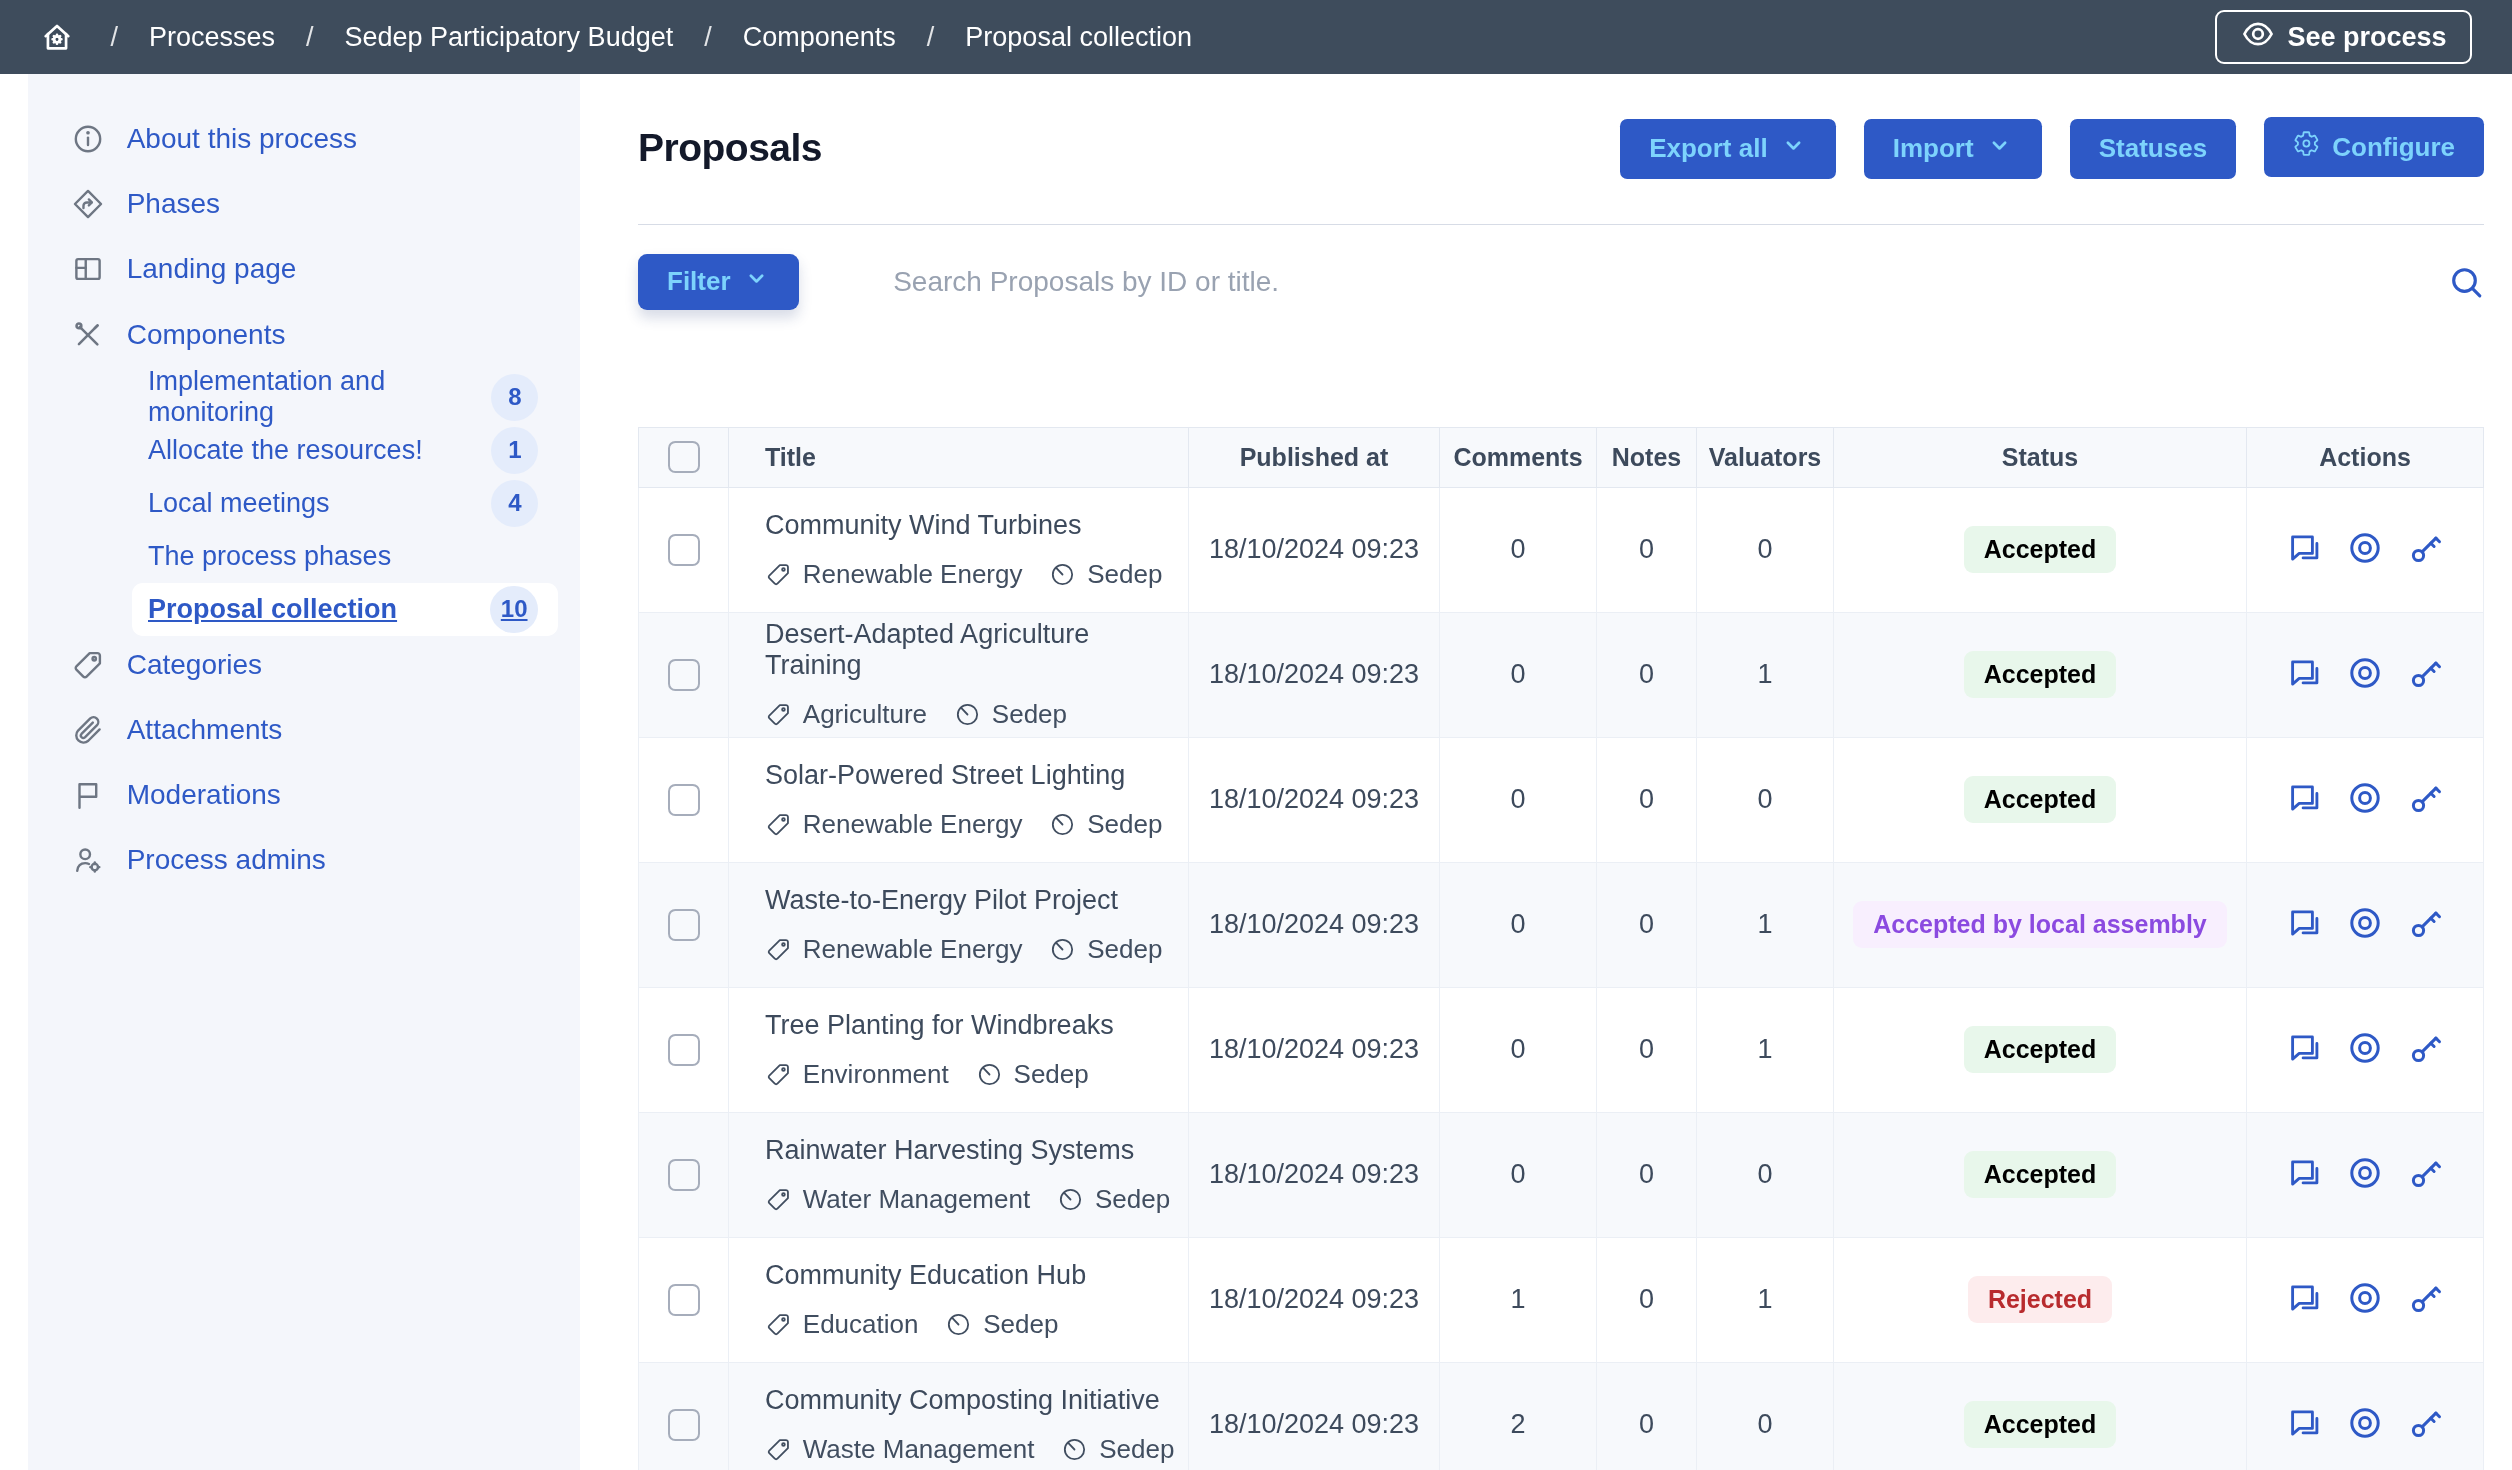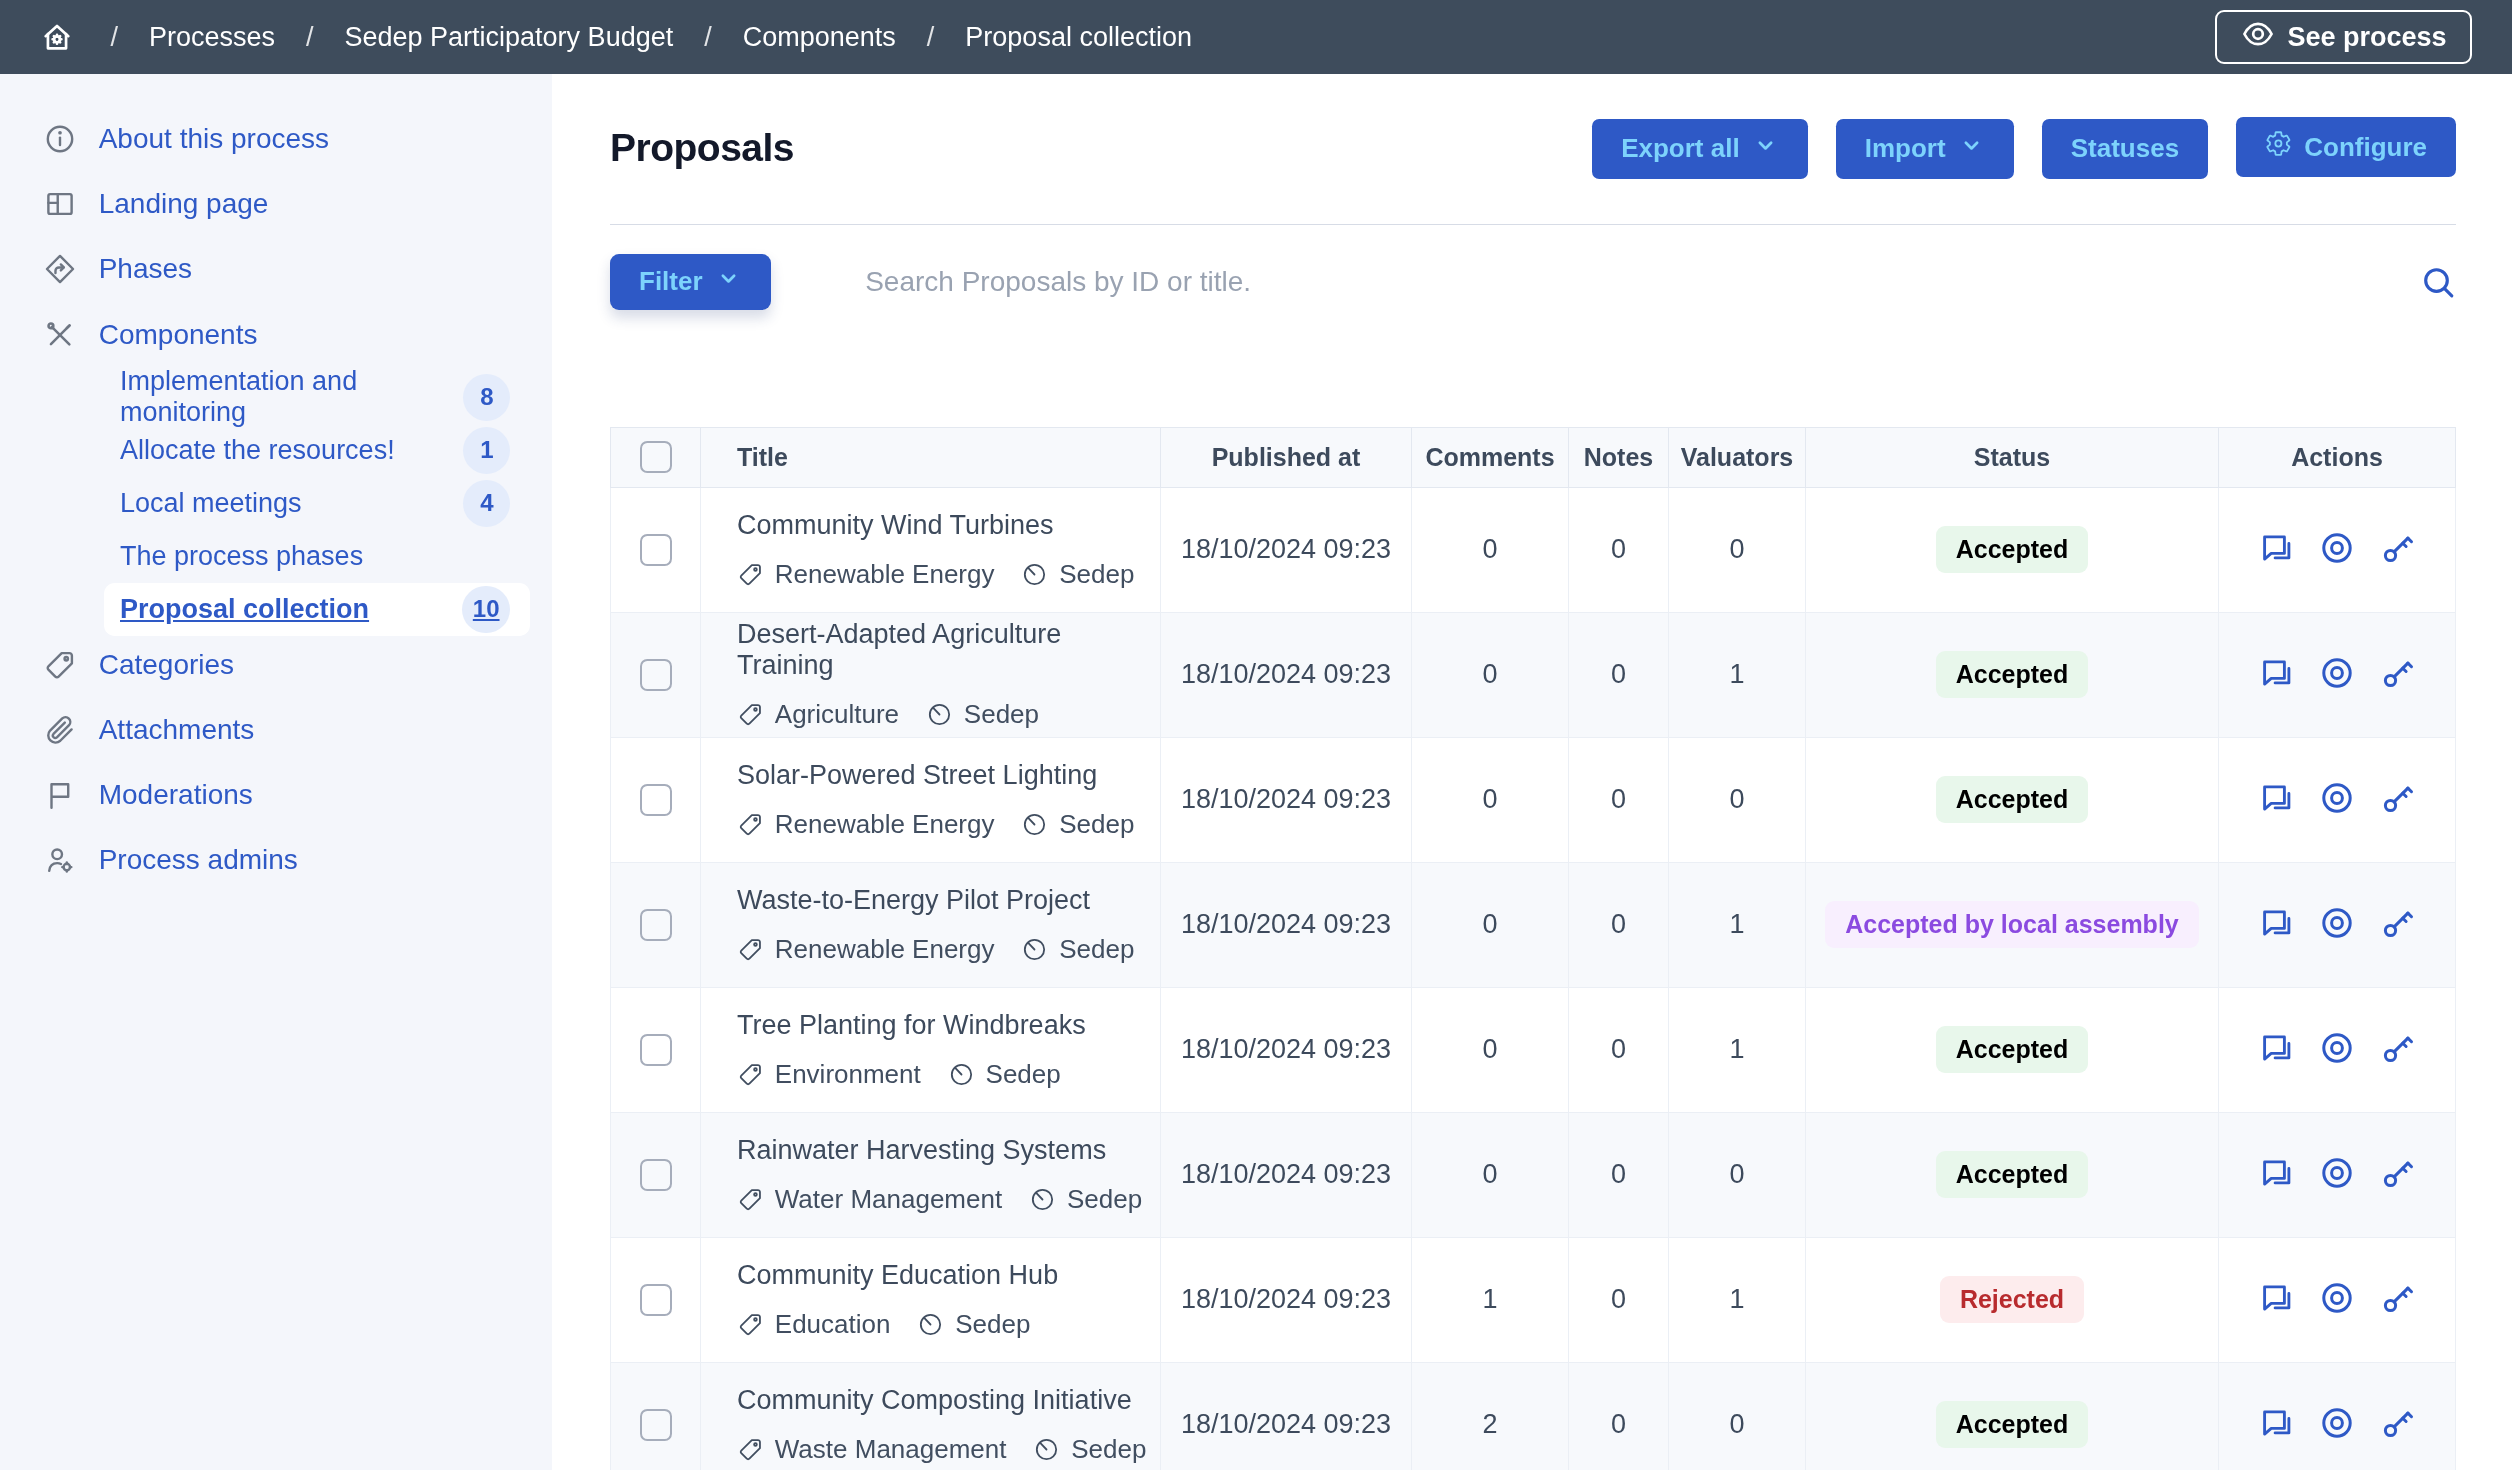--- a/index.html
+++ b/index.html
@@ -11,21 +11,21 @@
     padding:0 40px; color:#fff; }
   .crumb { font-size:27px; color:#fff; cursor:pointer; }
   .crumb-sep { margin:0 31px; font-size:27px; color:rgba(255,255,255,.85); font-weight:300; }
   .home-btn { display:inline-flex; align-items:center; margin-right:5.4px; cursor:pointer; }
   .see-process { margin-left:auto; display:inline-flex; align-items:center; gap:12.6px;
     border:2.7px solid #fff; border-radius:9px; height:54px; padding:0 23.5px;
     font-size:27px; font-weight:bold; cursor:pointer; }
 
   
   .layout { display:flex; height:1397px; }
-  .sidebar { width:552px; background:#f4f6fb; padding:36px 21.7px 0 43px; flex-shrink:0; }
+  .sidebar { width:552px; background:#f4f6fb; padding:36px 21.7px 0 43px; flex-shrink:0;margin-left:28px; }
   .main { flex:1; padding:43px 56px 0 58px; background:#fff; }
 
   
   .side-item { display:flex; align-items:center; gap:21.7px; height:58px; margin-bottom:7.2px;
     color:#2e59c6; font-size:28px; cursor:pointer; }
   .side-item .icon { color:#6e7683; display:inline-flex; }
   .icon svg { width:34px; height:34px; }
   .sub-item { height:53px; margin-left:61px; padding:0 20px 0 16px;
     display:flex; justify-content:space-between; align-items:center;
     color:#2e59c6; font-size:27px; cursor:pointer; }
@@ -124,36 +124,36 @@
           <circle cx="12" cy="12" r="8.6"></circle>
             <path d="M12 11v5.2"></path>
             <path d="M12 7.6h.01" stroke-width="2.6"></path>
         </svg>
       </span>
       <span>About this process</span>
     </div>
     <div class="side-item">
       <span class="icon">
         <svg viewBox="0 0 24 24" fill="none" stroke="currentColor" stroke-width="1.7" stroke-linecap="round" stroke-linejoin="round">
+          <path d="M12 2.8 21.2 12 12 21.2 2.8 12Z"></path>
+          <path d="M8.8 14.8v-1.5a2.4 2.4 0 0 1 2.4-2.4h3.2"></path>
+          <path d="m12.6 8.8 2.1 2.1-2.1 2.1"></path>
+        </svg>
+      </span>
+      <span>Phases</span>
+    </div>
+    <div class="side-item">
+      <span class="icon">
+        <svg viewBox="0 0 24 24" fill="none" stroke="currentColor" stroke-width="1.7" stroke-linecap="round" stroke-linejoin="round">
           <rect x="3.8" y="5" width="16.4" height="14" rx="1.2"></rect>
             <path d="M10.4 5v14"></path>
             <path d="M3.8 11.2h6.6"></path>
         </svg>
       </span>
       <span>Landing page</span>
-    </div>
-    <div class="side-item">
-      <span class="icon">
-        <svg viewBox="0 0 24 24" fill="none" stroke="currentColor" stroke-width="1.7" stroke-linecap="round" stroke-linejoin="round">
-          <path d="M12 2.8 21.2 12 12 21.2 2.8 12Z"></path>
-          <path d="M8.8 14.8v-1.5a2.4 2.4 0 0 1 2.4-2.4h3.2"></path>
-          <path d="m12.6 8.8 2.1 2.1-2.1 2.1"></path>
-        </svg>
-      </span>
-      <span>Phases</span>
     </div>
     <div class="side-item">
       <span class="icon">
         <svg viewBox="0 0 24 24" fill="none" stroke="currentColor" stroke-width="1.8" stroke-linecap="round" stroke-linejoin="round">
           <path d="m6.2 6.2 12.4 12.4"></path>
             <path d="m18.6 5.4-13 13"></path>
           <circle cx="5.6" cy="5.6" r="1.7"></circle>
             <path d="m16.8 7.2 2-2"></path>
         </svg>
       </span>

